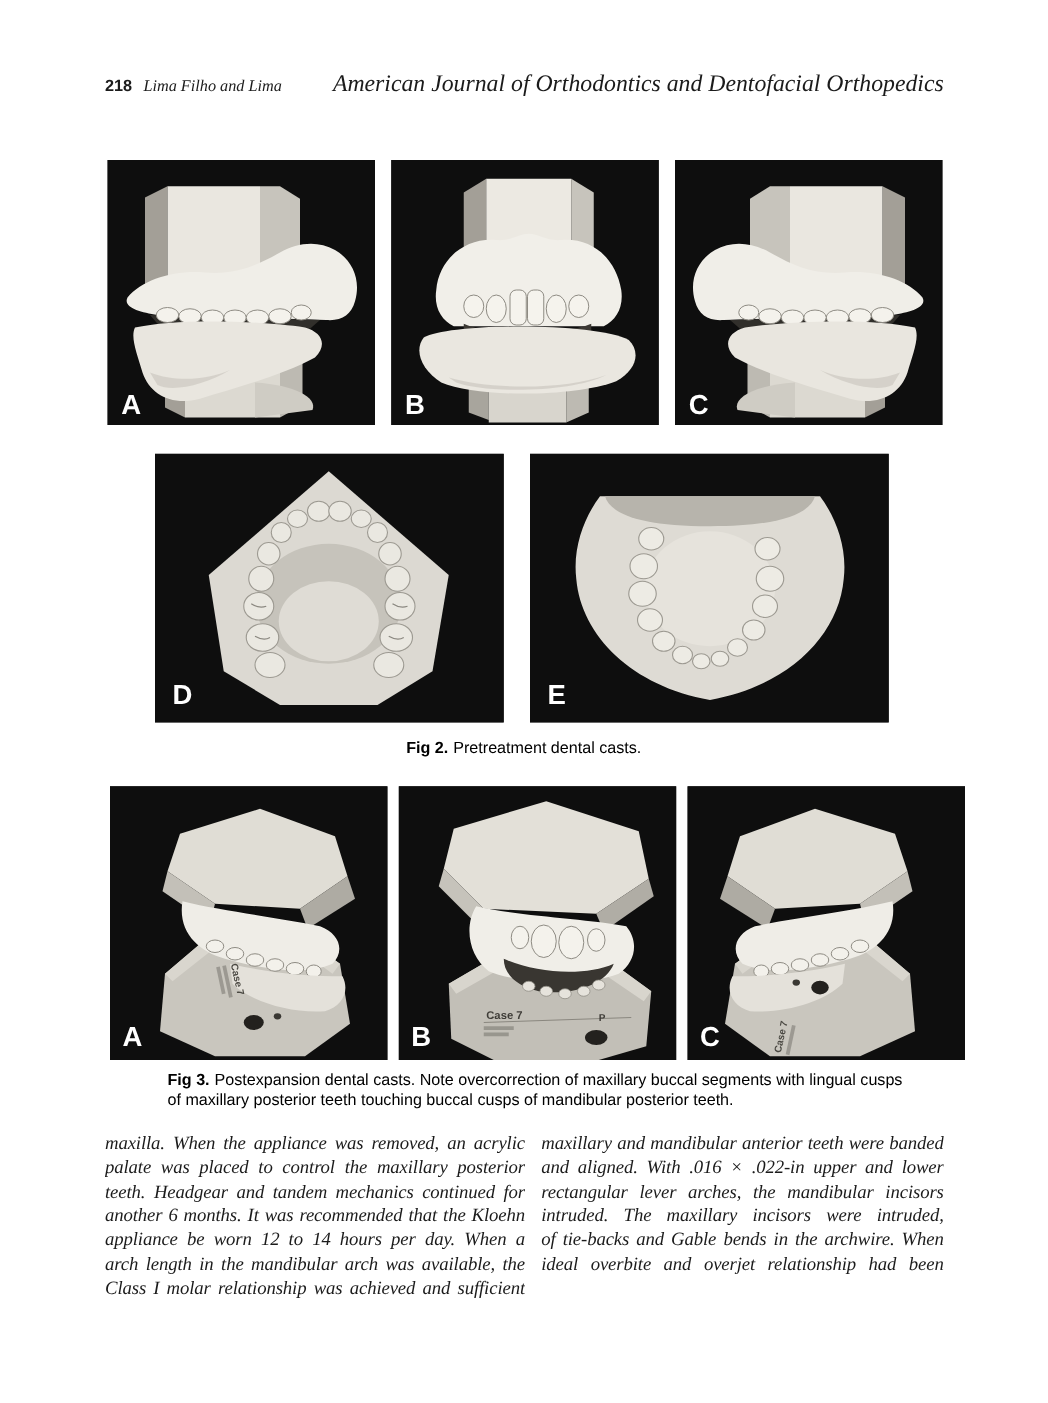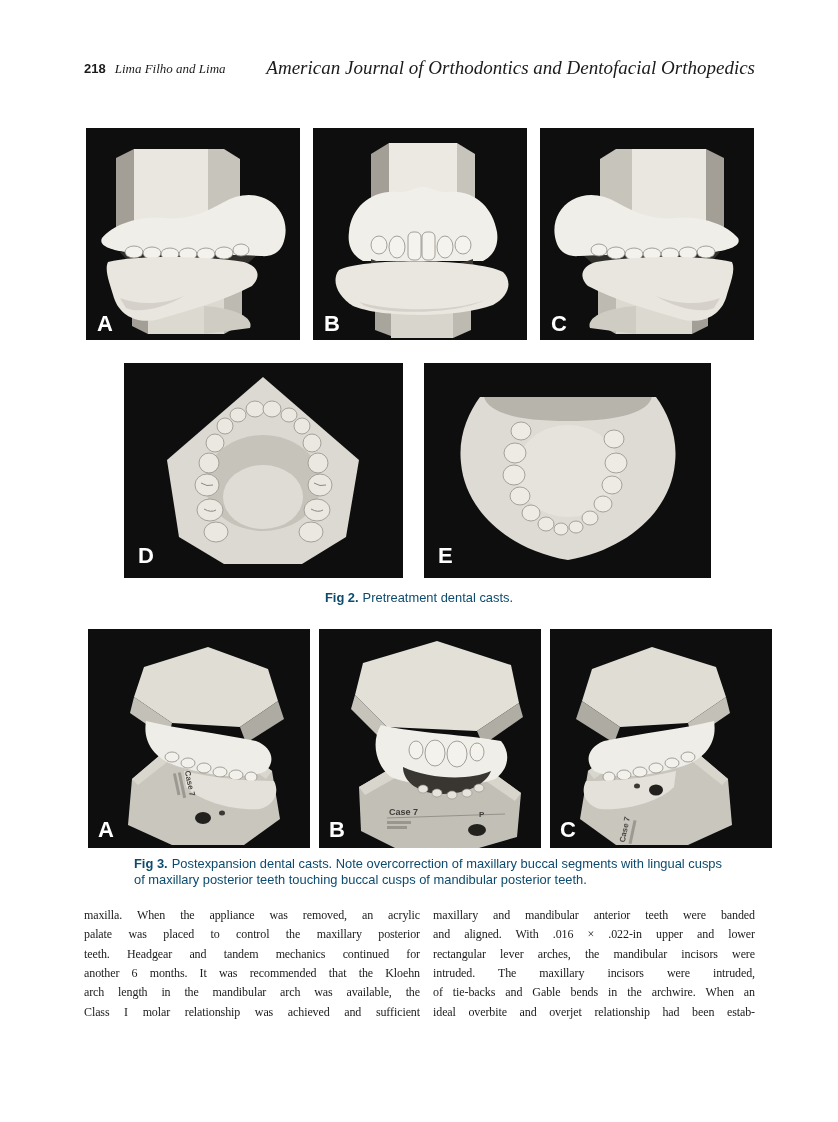--- a/index.html
+++ b/index.html
@@ -11,27 +11,27 @@
   .head-left .pagenum{font-family:"Liberation Sans",sans-serif;font-weight:bold;font-style:normal;}
   .head-left .authors{font-style:italic;margin-left:9px;}
   .head-right{position:absolute;right:83px;top:61px;text-align:right;font-style:italic;
               font-size:19px;line-height:14.6px;white-space:nowrap;}
 
   
   .photo{position:absolute;background:#0e0e0e;}
   .photo svg{display:block;}
 
   
-  .caption{font-family:"Liberation Sans",sans-serif;font-size:12.9px;color:#0c4a6e;}
+  .caption{font-family:"Liberation Sans",sans-serif;font-size:12.9px;color:#000000;}
   .cap2{position:absolute;left:84px;top:590px;width:670px;text-align:center;}
   .cap3{position:absolute;left:134px;top:856px;width:596px;line-height:16.4px;text-align:left;}
   .capb{font-weight:bold;margin-right:4px;}
 
   
-  .col{position:absolute;top:906px;font-size:12px;letter-spacing:-0.1px;}
+  .col{position:absolute;top:906px;font-size:15px;letter-spacing:-0.1px;font-style:italic;}
   .col-left{left:84px;width:336px;}
   .col-right{left:433px;width:322px;}
   .bl{line-height:19.35px;text-align:justify;text-align-last:justify;white-space:normal;height:19.35px;overflow:hidden;}
 </style>
 </head>
 <body>
 
 <div class="page">
 
   <div class="head-left">
@@ -291,20 +291,21 @@
 
   <div class="caption cap3">
     <span class="capb">Fig 3.</span><span>Postexpansion dental casts. Note overcorrection of maxillary buccal segments with lingual cusps of maxillary posterior teeth touching buccal cusps of mandibular posterior teeth.</span>
   </div>
 
   <div class="col col-left">
     <div class="bl">maxilla. When the appliance was removed, an acrylic</div>
     <div class="bl">palate was placed to control the maxillary posterior</div>
     <div class="bl">teeth. Headgear and tandem mechanics continued for</div>
     <div class="bl">another 6 months. It was recommended that the Kloehn</div>
+    <div class="bl">appliance be worn 12 to 14 hours per day. When a</div>
     <div class="bl">arch length in the mandibular arch was available, the</div>
     <div class="bl">Class I molar relationship was achieved and sufficient</div>
   </div>
   <div class="col col-right">
     <div class="bl">maxillary and mandibular anterior teeth were banded</div>
     <div class="bl">and aligned. With .016 × .022-in upper and lower</div>
     <div class="bl">rectangular lever arches, the mandibular incisors were</div>
     <div class="bl">intruded. The maxillary incisors were intruded,</div>
     <div class="bl">of tie-backs and Gable bends in the archwire. When an</div>
     <div class="bl">ideal overbite and overjet relationship had been estab-</div>

